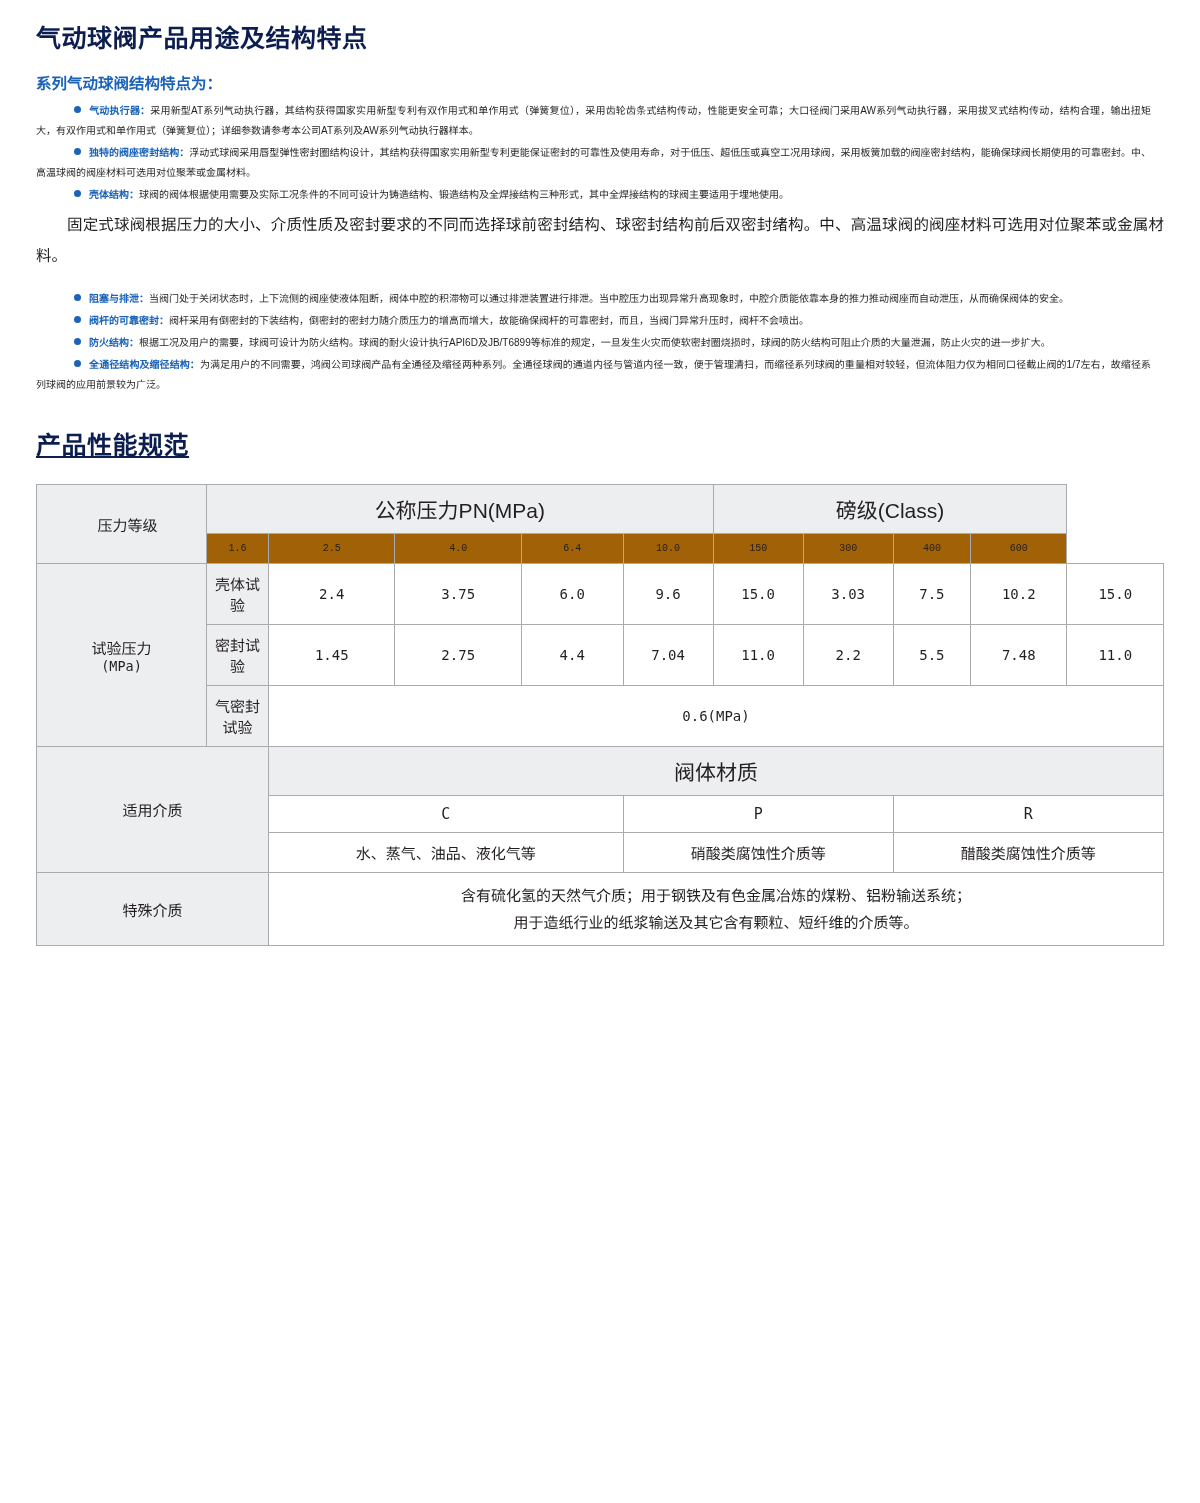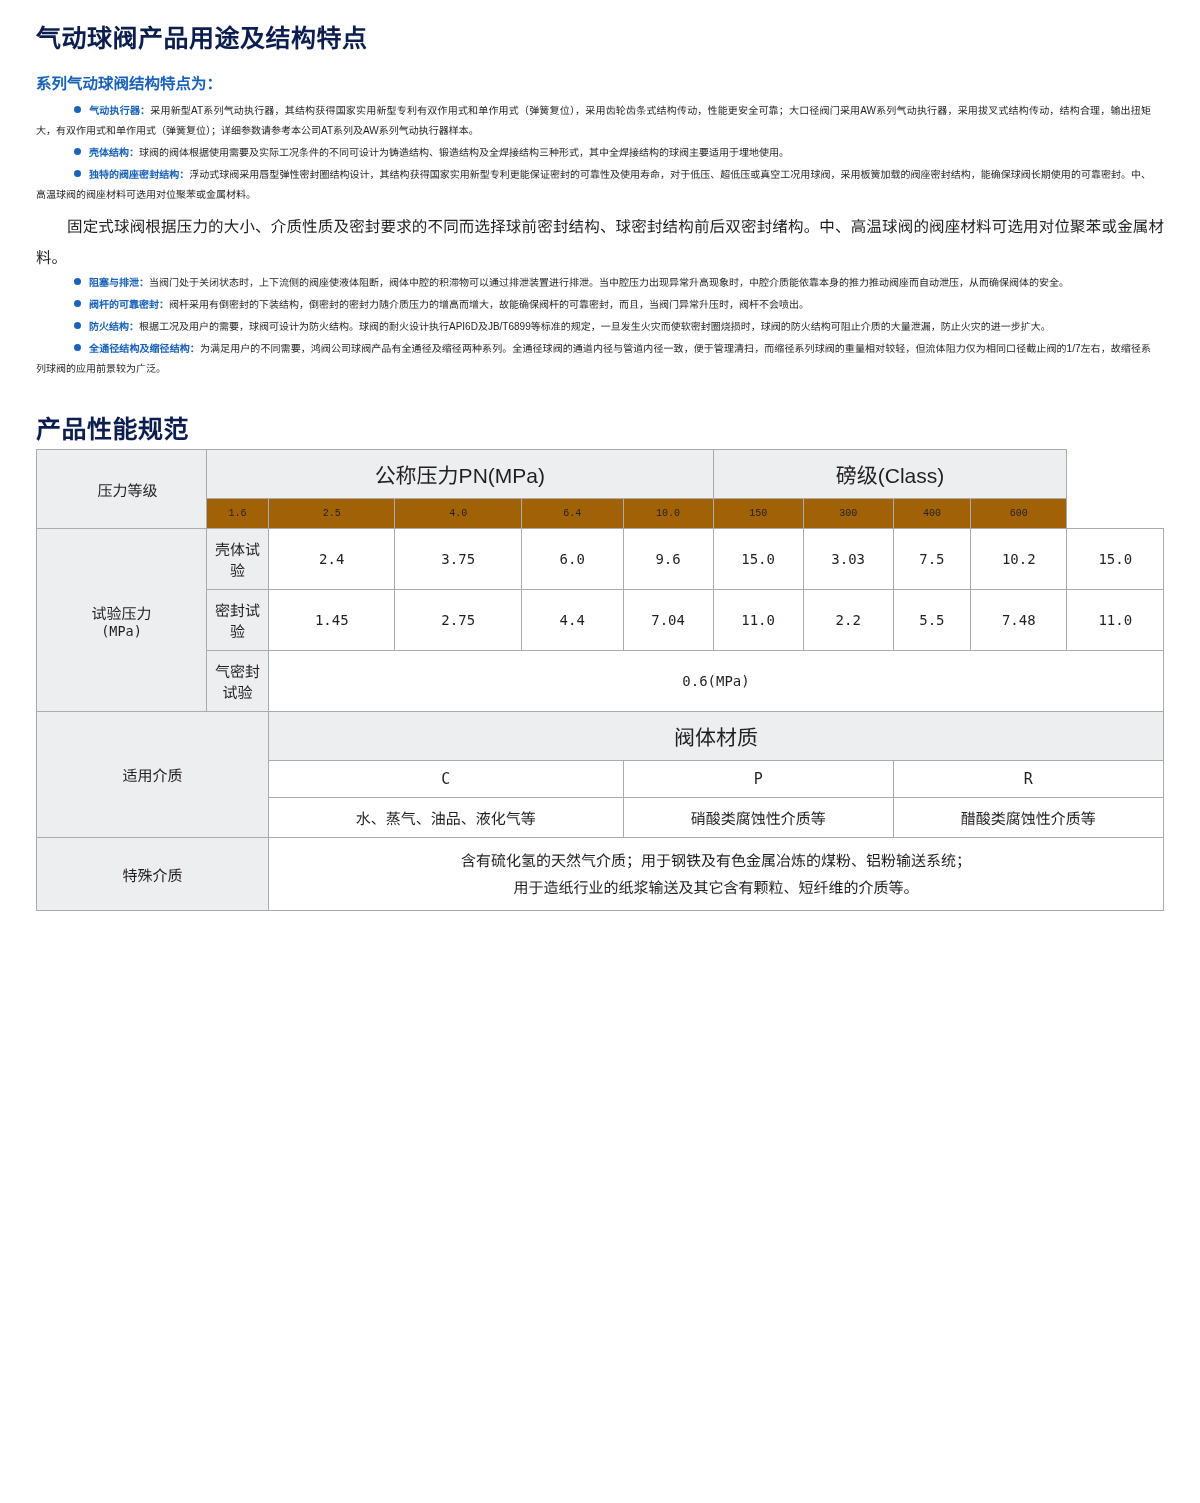--- a/index.html
+++ b/index.html
@@ -21,21 +21,22 @@
   }
   h1.section-title {
     font-size: 25px;
     font-weight: bold;
     color: #0c1e4f;
     margin: 0 0 14px 0;
     letter-spacing: 0.5px;
   }
   h1.section-title.second {
     margin-top: 30px;
-    margin-bottom: 4px;
+    margin-bottom: 23px;
+    text-decoration: underline;
   }
   p.para {
     font-size: 15.5px;
     line-height: 2.0;
     margin: 0 0 4px 0;
     text-align: justify;
     color: #231f20;
   }
   p.para.indent {
     text-indent: 2em;
@@ -64,22 +65,23 @@
     height: 7px;
     border-radius: 50%;
     background: #1a63b8;
     margin: 0 8px 3px 38px;
     vertical-align: middle;
   }
   .plain-para {
     font-size: 15.5px;
     line-height: 2.0;
     text-indent: 2em;
-    margin: 6px 0 0 0;
+    margin: 6px 0 16px 0;
     text-align: justify;
+    font-family: Liberation Mono, monospace;
   }
 
   
   table.spec {
     border-collapse: collapse;
     width: 1128px;
     margin-top: 4px;
     font-size: 14.5px;
   }
   table.spec td, table.spec th {
@@ -133,25 +135,25 @@
   <h1 class="section-title">气动球阀产品用途及结构特点</h1>
 
 
   <div class="subhead">系列气动球阀结构特点为：</div>
 
   <p class="bullet-block">
     <span class="dot"></span><span class="lead">气动执行器：</span><span>采用新型AT系列气动执行器，其结构获得国家实用新型专利有双作用式和单作用式（弹簧复位），采用齿轮齿条式结构传动，性能更安全可靠；大口径阀门采用AW系列气动执行器，采用拔叉式结构传动，结构合理，输出扭矩大，有双作用式和单作用式（弹簧复位）；详细参数请参考本公司AT系列及AW系列气动执行器样本。</span>
   </p>
 
   <p class="bullet-block">
+    <span class="dot"></span><span class="lead">独特的阀座密封结构：</span><span>浮动式球阀采用唇型弹性密封圈结构设计，其结构获得国家实用新型专利更能保证密封的可靠性及使用寿命，对于低压、超低压或真空工况用球阀，采用板簧加载的阀座密封结构，能确保球阀长期使用的可靠密封。中、高温球阀的阀座材料可选用对位聚苯或金属材料。</span>
+  </p>
+
+  <p class="bullet-block">
     <span class="dot"></span><span class="lead">壳体结构：</span><span>球阀的阀体根据使用需要及实际工况条件的不同可设计为铸造结构、锻造结构及全焊接结构三种形式，其中全焊接结构的球阀主要适用于埋地使用。</span>
-  </p>
-
-  <p class="bullet-block">
-    <span class="dot"></span><span class="lead">独特的阀座密封结构：</span><span>浮动式球阀采用唇型弹性密封圈结构设计，其结构获得国家实用新型专利更能保证密封的可靠性及使用寿命，对于低压、超低压或真空工况用球阀，采用板簧加载的阀座密封结构，能确保球阀长期使用的可靠密封。中、高温球阀的阀座材料可选用对位聚苯或金属材料。</span>
   </p>
 
   <p class="plain-para">固定式球阀根据压力的大小、介质性质及密封要求的不同而选择球前密封结构、球密封结构前后双密封绪构。中、高温球阀的阀座材料可选用对位聚苯或金属材料。</p>
 
   <p class="bullet-block">
     <span class="dot"></span><span class="lead">阻塞与排泄：</span><span>当阀门处于关闭状态时，上下流侧的阀座使液体阻断，阀体中腔的积滞物可以通过排泄装置进行排泄。当中腔压力出现异常升高现象时，中腔介质能依靠本身的推力推动阀座而自动泄压，从而确保阀体的安全。</span>
   </p>
 
   <p class="bullet-block">
     <span class="dot"></span><span class="lead">阀杆的可靠密封：</span><span>阀杆采用有倒密封的下装结构，倒密封的密封力随介质压力的增高而增大，故能确保阀杆的可靠密封，而且，当阀门异常升压时，阀杆不会喷出。</span>

